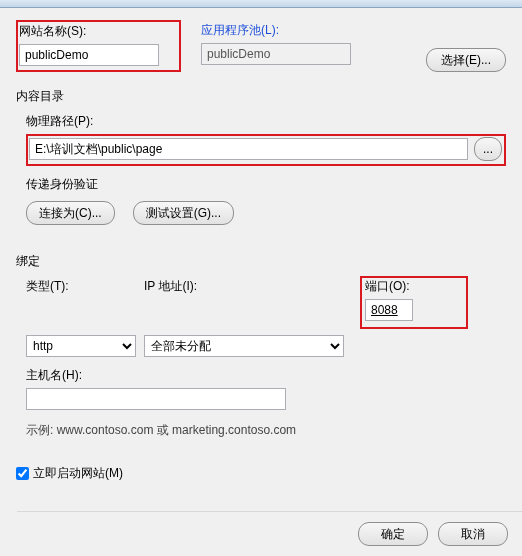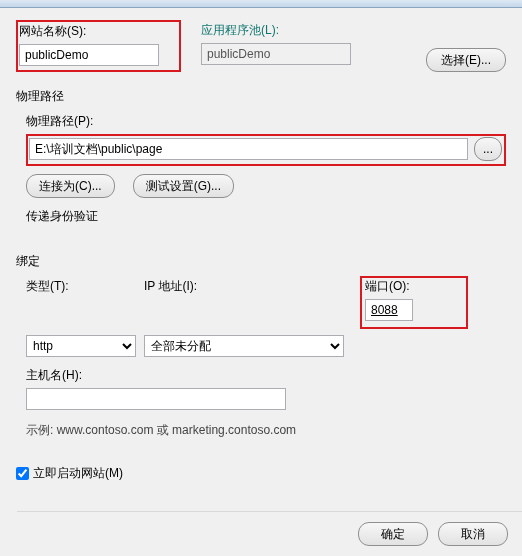--- a/index.html
+++ b/index.html
@@ -19,21 +19,21 @@
     }
     .dialog {
       background: #f0f0f0;
       padding: 14px 16px 10px 16px;
       height: calc(100% - 8px);
       position: relative;
     }
     .row { display: flex; gap: 20px; }
     .col { flex: 1; display: flex; flex-direction: column; }
     label { color: #000; margin-bottom: 4px; display: block; }
-    label.disabled { color: #0f766e; }
+    label.disabled { color: #1d4ed8; }
     input[type="text"] {
       height: 22px;
       padding: 2px 5px;
       border: 1px solid #abadb3;
       background: #fff;
       font-size: 12px;
       outline: none;
     }
     input[readonly] { background: #f0f0f0; color: #555; }
     .btn {
@@ -102,33 +102,33 @@
         <input type="text" readonly="" style="width: 150px;" value="publicDemo">
       </div>
     </div>
     <div class="col" style="flex:1; align-items:flex-end; justify-content:flex-end;">
       <div style="height:16px"></div>
       <button class="btn">选择(E)...</button>
     </div>
   </div>
 
   <div class="group">
-    <div class="group-title">物理路径</div>
+    <div class="group-title">内容目录</div>
     <div class="group-body">
       <label>物理路径(P):</label>
       <div class="hl-path">
         <input type="text" style="flex: 1 1 0%;" value="E:\培训文档\public\page">
         <button class="btn btn-small">...</button>
       </div>
 
+      <div style="margin-top:10px;">传递身份验证</div>
       <div style="margin-top:8px; display:flex; gap:18px;">
         <button class="btn">连接为(C)...</button>
         <button class="btn">测试设置(G)...</button>
       </div>
-      <div style="margin-top:10px;">传递身份验证</div>
     </div>
   </div>
 
   <div class="group" style="margin-top:28px;">
     <div class="group-title">绑定</div>
     <div class="group-body">
       <div class="bind-row">
         <div class="bind-col" style="width:110px;">
           <label>类型(T):</label>
           <select>

